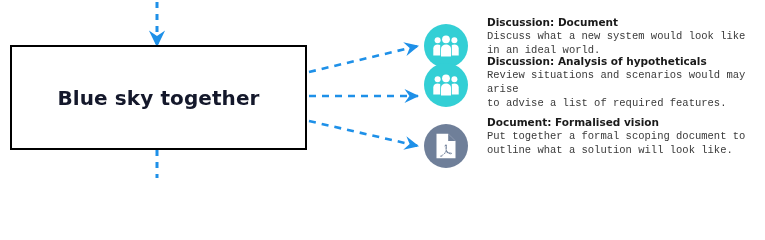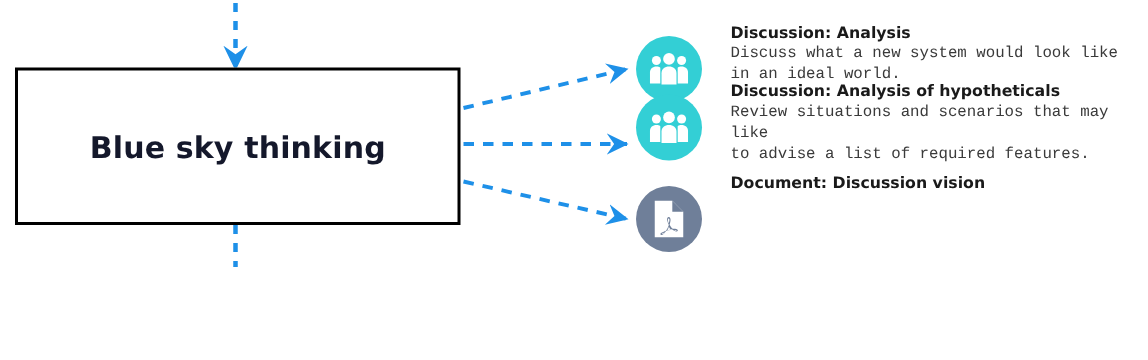--- a/index.html
+++ b/index.html
@@ -122,21 +122,21 @@
     <line x1="157" y1="2" x2="157" y2="46" stroke="#1e90e8" stroke-width="3" stroke-dasharray="6,6" marker-end="url(#arrowDown)"></line>
 
     <line x1="157" y1="150" x2="157" y2="178" stroke="#1e90e8" stroke-width="3" stroke-dasharray="6,6"></line>
 
     <line x1="309" y1="72" x2="418" y2="46" stroke="#1e90e8" stroke-width="2.6" stroke-dasharray="7,6" marker-end="url(#arrowRight)"></line>
     <line x1="309" y1="96" x2="418" y2="96" stroke="#1e90e8" stroke-width="2.6" stroke-dasharray="7,6" marker-end="url(#arrowRight)"></line>
     <line x1="309" y1="121" x2="418" y2="146" stroke="#1e90e8" stroke-width="2.6" stroke-dasharray="7,6" marker-end="url(#arrowRight)"></line>
   </svg>
 
   <div class="process-box">
-    <span class="process-box-label">Blue sky thinking</span>
+    <span class="process-box-label">Blue sky together</span>
   </div>
 
   <div class="outcome-row outcome-row-1">
     <div class="outcome-icon-wrap">
       <div class="outcome-circle circle-teal">
         <svg width="26" height="22" viewBox="0 0 26 22" xmlns="http://www.w3.org/2000/svg">
 
           <circle cx="4.6" cy="5.3" r="3.0" fill="#ffffff"></circle>
           <path d="M0.3 20.6 L0.3 13.4 C0.3 10.9 2.2 9.4 4.6 9.4 C5.6 9.4 6.5 9.6 7.2 10.1
                    L7.2 20.6 Z" fill="#ffffff"></path>
@@ -145,21 +145,21 @@
           <path d="M25.7 20.6 L25.7 13.4 C25.7 10.9 23.8 9.4 21.4 9.4 C20.4 9.4 19.5 9.6 18.8 10.1
                    L18.8 20.6 Z" fill="#ffffff"></path>
 
           <circle cx="13.0" cy="4.3" r="3.9" fill="#ffffff"></circle>
           <path d="M8.0 21.4 L8.0 13.9 C8.0 11.0 10.2 9.4 13.0 9.4 C15.8 9.4 18.0 11.0 18.0 13.9
                    L18.0 21.4 Z" fill="#ffffff"></path>
         </svg>
       </div>
     </div>
     <div class="outcome-text">
-      <div class="outcome-title">Discussion: Analysis</div>
+      <div class="outcome-title">Discussion: Document</div>
       <div class="outcome-desc">Discuss what a new system would look like
 in an ideal world.</div>
     </div>
   </div>
 
   <div class="outcome-row outcome-row-2">
     <div class="outcome-icon-wrap">
       <div class="outcome-circle circle-teal">
         <svg width="26" height="22" viewBox="0 0 26 22" xmlns="http://www.w3.org/2000/svg">
           <circle cx="4.6" cy="5.3" r="3.0" fill="#ffffff"></circle>
@@ -169,21 +169,21 @@
           <path d="M25.7 20.6 L25.7 13.4 C25.7 10.9 23.8 9.4 21.4 9.4 C20.4 9.4 19.5 9.6 18.8 10.1
                    L18.8 20.6 Z" fill="#ffffff"></path>
           <circle cx="13.0" cy="4.3" r="3.9" fill="#ffffff"></circle>
           <path d="M8.0 21.4 L8.0 13.9 C8.0 11.0 10.2 9.4 13.0 9.4 C15.8 9.4 18.0 11.0 18.0 13.9
                    L18.0 21.4 Z" fill="#ffffff"></path>
         </svg>
       </div>
     </div>
     <div class="outcome-text">
       <div class="outcome-title">Discussion: Analysis of hypotheticals</div>
-      <div class="outcome-desc">Review situations and scenarios that may like
+      <div class="outcome-desc">Review situations and scenarios would may arise
 to advise a list of required features.</div>
     </div>
   </div>
 
   <div class="outcome-row outcome-row-3">
     <div class="outcome-icon-wrap">
       <div class="outcome-circle circle-slate">
         <svg width="22" height="26" viewBox="0 0 22 26" xmlns="http://www.w3.org/2000/svg">
 
           <path d="M1.5 0.8 L13.2 0.8 L20.5 8.1 L20.5 25.2 L1.5 25.2 Z" fill="#ffffff"></path>
@@ -201,17 +201,19 @@
                    M10.9 18.2 C11.3 19.0 11.8 19.7 12.3 20.2 C11.4 20.4 10.5 20.6 9.7 20.9
                    C10.2 20.1 10.6 19.2 10.9 18.2 Z
                    M14.5 20.3 C15.3 20.3 15.9 20.5 16.1 20.8 C16.2 21.0 16.0 21.1 15.7 21.0
                    C15.3 20.9 14.9 20.6 14.5 20.3 Z
                    M8.2 21.8 C7.6 22.6 6.9 23.1 6.4 23.1 C6.1 23.1 6.1 22.9 6.4 22.7
                    C6.8 22.4 7.5 22.1 8.2 21.8 Z" fill="#6f7f99"></path>
         </svg>
       </div>
     </div>
     <div class="outcome-text">
-      <div class="outcome-title">Document: Discussion vision</div>
+      <div class="outcome-title">Document: Formalised vision</div>
+      <div class="outcome-desc">Put together a formal scoping document to
+outline what a solution will look like.</div>
     </div>
   </div>
 
 </div>
 
 </body></html>

